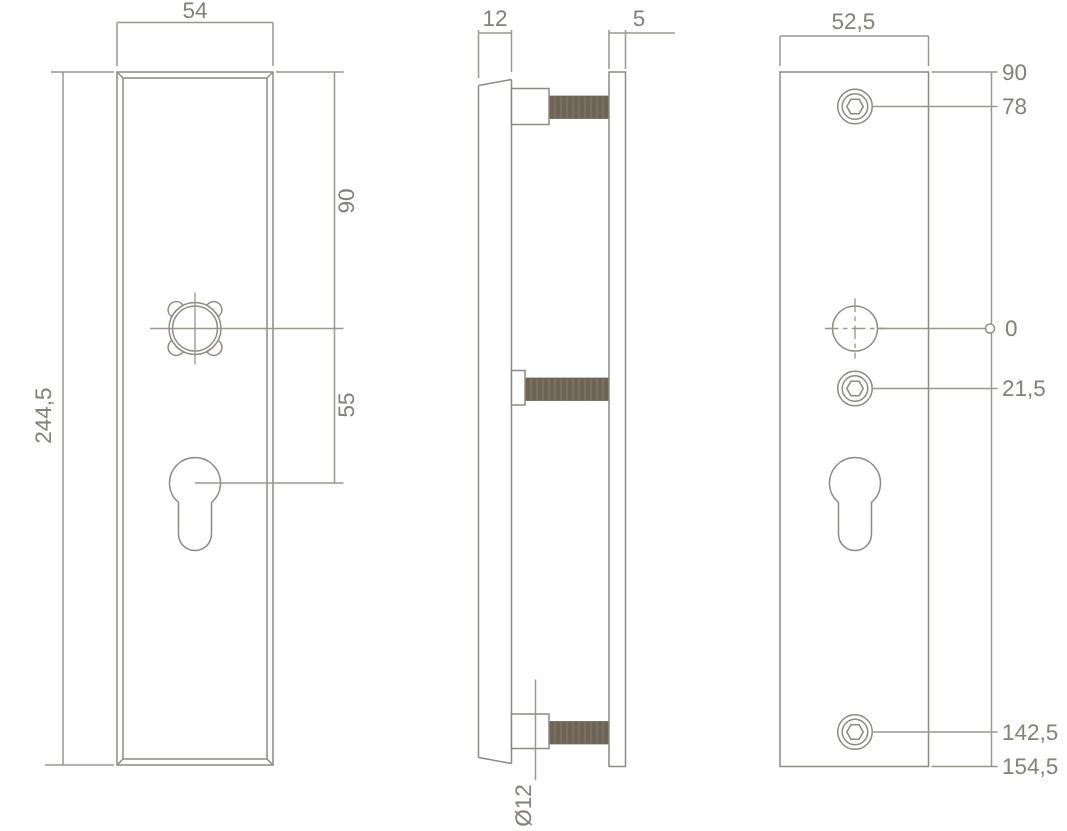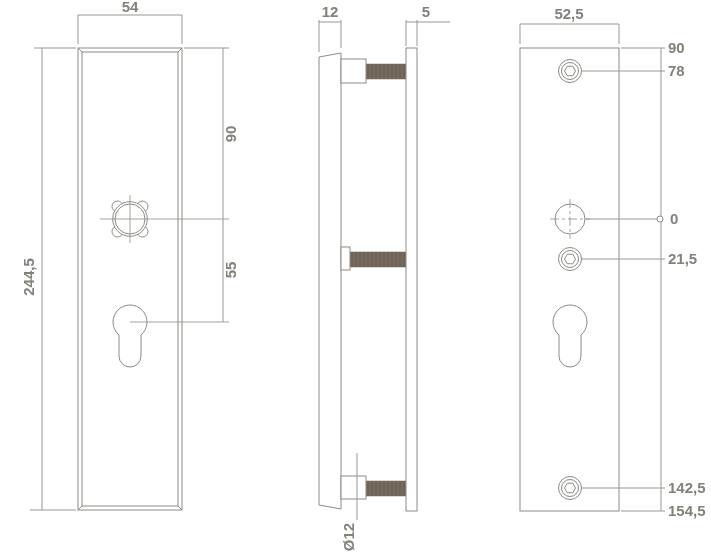--- a/index.html
+++ b/index.html
@@ -1,16 +1,16 @@
 <!DOCTYPE html>
 <html><head>
 <meta charset="utf-8">
 <style>
   html,body{margin:0;padding:0;background:#ffffff;}
-  #stage{position:relative;width:711px;height:554px;background:#ffffff;overflow:hidden;font-weight:bold;}
+  #stage{position:relative;width:711px;height:554px;background:#ffffff;overflow:hidden;}
   svg{display:block;}
   .ln{stroke:#8d8a83;stroke-width:1;fill:none;}
   .lnw{stroke:#8d8a83;stroke-width:1;fill:#ffffff;}
   .dim{stroke:#9a978f;stroke-width:1;fill:none;}
   .cl{stroke:#9a978f;stroke-width:0.9;fill:none;}
   .txt{font-family:"Liberation Sans", sans-serif;font-size:15px;fill:#84817a;}
 </style>
 </head>
 <body>
 

